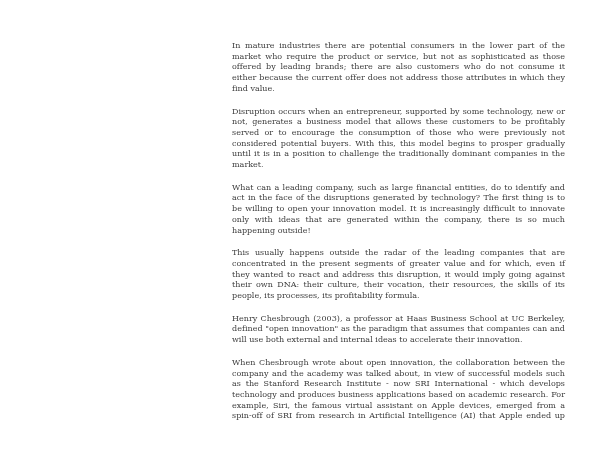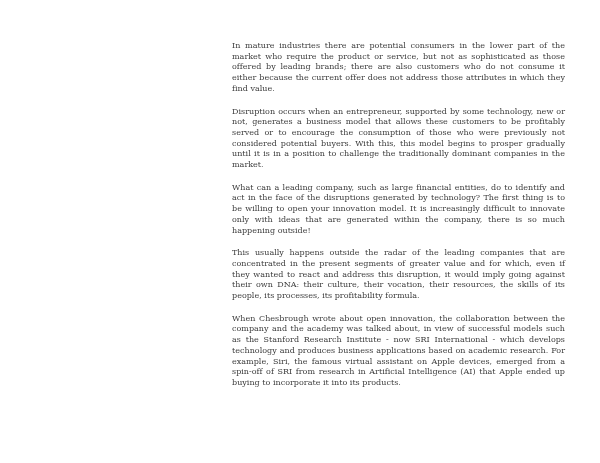--- a/index.html
+++ b/index.html
@@ -64,20 +64,21 @@
 <body>
 
 <div class="page">
 
   <div class="article">
 
   <p class="para">In mature industries there are potential consumers in the lower part of the market who require the product or service, but not as sophisticated as those offered by leading brands; there are also customers who do not consume it either because the current offer does not address those attributes in which they find value.</p>
       <p class="para">Disruption occurs when an entrepreneur, supported by some technology, new or not, generates a business model that allows these customers to be profitably served or to encourage the consumption of those who were previously not considered potential buyers. With this, this model begins to prosper gradually until it is in a position to challenge the traditionally dominant companies in the market.</p>
       <p class="para">What can a leading company, such as large financial entities, do to identify and act in the face of the disruptions generated by technology? The first thing is to be willing to open your innovation model. It is increasingly difficult to innovate only with ideas that are generated within the company, there is so much happening outside!</p>
       <p class="para">This usually happens outside the radar of the leading companies that are concentrated in the present segments of greater value and for which, even if they wanted to react and address this disruption, it would imply going against their own DNA: their culture, their vocation, their resources, the skills of its people, its processes, its profitability formula.</p>
+      <p class="para">Henry Chesbrough (2003), a professor at Haas Business School at UC Berkeley, defined "open innovation" as the paradigm that assumes that companies can and will use both external and internal ideas to accelerate their innovation.</p>
       <p class="para">When Chesbrough wrote about open innovation, the collaboration between the company and the academy was talked about, in view of successful models such as the Stanford Research Institute - now SRI International - which develops technology and produces business applications based on academic research. For example, Siri, the famous virtual assistant on Apple devices, emerged from a spin-off of SRI from research in Artificial Intelligence (AI) that Apple ended up buying to incorporate it into its products.</p>
     </div>
 
   <div class="footer">
     <span class="section-label">A TWO-WAY PATH</span>
     <span class="page-badge">47</span>
   </div>
 
 </div>
 

